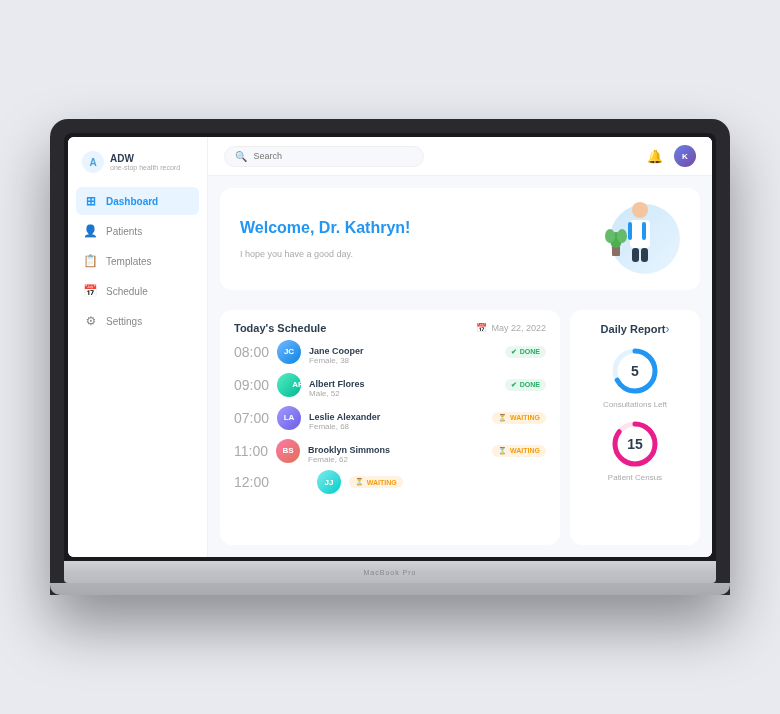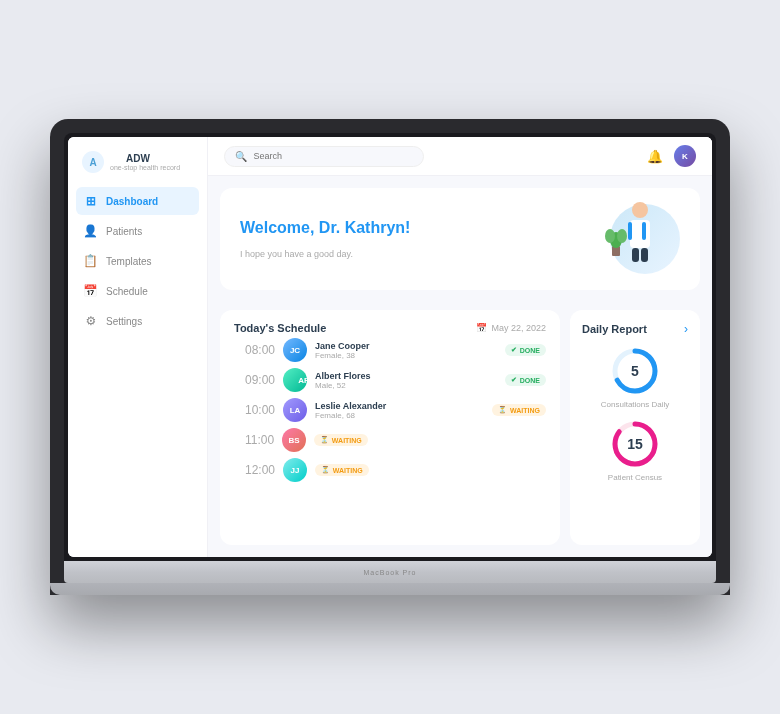--- a/index.html
+++ b/index.html
@@ -83,21 +83,21 @@
       background: #e8f4ff;
       border-radius: 50%;
       display: flex;
       align-items: center;
       justify-content: center;
       font-size: 10px;
       color: #4a9fd5;
       font-weight: bold;
     }
     .logo-text-wrap { display: flex; flex-direction: column; }
-    .logo-title { font-size: 10px; font-weight: 700; color: #2c3e50; margin-left: 16px; }
+    .logo-title { font-size: 10px; font-weight: 700; color: #2c3e50; }
     .logo-subtitle { font-size: 7px; color: #aaa; }
 
     .sidebar-nav { display: flex; flex-direction: column; gap: 2px; padding: 0 8px; }
     .nav-item {
       display: flex;
       align-items: center;
       gap: 8px;
       padding: 7px 8px;
       border-radius: 6px;
       cursor: pointer;
@@ -214,30 +214,30 @@
     }
     .schedule-title { font-size: 11px; font-weight: 700; color: #2c3e50; }
     .schedule-date { font-size: 9px; color: #aaa; display: flex; align-items: center; gap: 4px; }
 
     .schedule-list { display: flex; flex-direction: column; gap: 6px; overflow: hidden; }
     .schedule-item {
       display: flex;
       align-items: center;
       gap: 8px;
     }
-    .schedule-time { font-size: 12px; color: #aaa; min-width: 28px; margin-left: 11px; }
+    .schedule-time { font-size: 14px; color: #aaa; min-width: 28px; }
     .patient-avatar {
       width: 24px; height: 24px; border-radius: 50%;
       overflow: hidden; background: #ddd;
       display: flex; align-items: center; justify-content: center;
       font-size: 8px; color: #fff; font-weight: bold;
       flex-shrink: 0;
     }
     .patient-info { flex: 1; }
-    .patient-name { font-size: 9px; font-weight: 600; color: #2c3e50; }
+    .patient-name { font-size: 9px; font-weight: 600; color: #2c3e50; margin-top: 8px; }
     .patient-details { font-size: 8px; color: #aaa; }
     .status-badge {
       font-size: 7px;
       padding: 2px 6px;
       border-radius: 10px;
       font-weight: 600;
       display: flex;
       align-items: center;
       gap: 3px;
     }
@@ -247,20 +247,21 @@
     
     .report-card {
       width: 130px;
       min-width: 130px;
       background: #fff;
       border-radius: 12px;
       padding: 12px;
       display: flex;
       flex-direction: column;
       overflow: hidden;
+      align-items: center;
     }
     .report-header {
       display: flex;
       align-items: center;
       justify-content: space-between;
       margin-bottom: 10px;
     }
     .report-title { font-size: 11px; font-weight: 700; color: #2c3e50; }
     .report-arrow { color: #2196F3; font-size: 12px; cursor: pointer; }
 
@@ -275,21 +276,21 @@
       font-weight: 700;
       color: #2c3e50;
     }
     .report-label { font-size: 8px; color: #aaa; text-align: center; }
 
     
     .av-blue { background: linear-gradient(135deg, #74b9ff, #0984e3); }
     .av-green { background: linear-gradient(135deg, #55efc4, #00b894); padding-left: 17px; }
     .av-purple { background: linear-gradient(135deg, #a29bfe, #6c5ce7); }
     .av-orange { background: linear-gradient(135deg, #fd79a8, #e17055); }
-    .av-teal { background: linear-gradient(135deg, #81ecec, #00cec9); }
+    .av-teal { background: linear-gradient(135deg, #81ecec, #00cec9); margin-left: 40px; }
   </style>
 </head>
 <body>
 
 <div class="laptop-outer">
   <div class="laptop-screen-border">
     <div class="laptop-screen">
       <div class="app">
 
         <div class="sidebar">
@@ -396,34 +397,38 @@
     <div class="patient-info">
       <div class="patient-name">Albert Flores</div>
       <div class="patient-details">Male, 52</div>
     </div>
     <span class="status-badge status-done">
       <span>✔</span>
       DONE
     </span>
   </div>
                     <div class="schedule-item">
-    <span class="schedule-time">10:00</span>
+    <span class="schedule-time">07:00</span>
     <div class="patient-avatar av-purple">LA</div>
     <div class="patient-info">
       <div class="patient-name">Leslie Alexander</div>
       <div class="patient-details">Female, 68</div>
     </div>
     <span class="status-badge status-waiting">
       <span>⏳</span>
       WAITING
     </span>
   </div>
                     <div class="schedule-item">
     <span class="schedule-time">11:00</span>
     <div class="patient-avatar av-orange">BS</div>
+    <div class="patient-info">
+      <div class="patient-name">Brooklyn Simmons</div>
+      <div class="patient-details">Female, 62</div>
+    </div>
     <span class="status-badge status-waiting">
       <span>⏳</span>
       WAITING
     </span>
   </div>
                     <div class="schedule-item">
     <span class="schedule-time">12:00</span>
     <div class="patient-avatar av-teal">JJ</div>
     <span class="status-badge status-waiting">
       <span>⏳</span>
@@ -440,21 +445,21 @@
                 </div>
                 <div id="report-metrics">
                 <div class="report-item">
     <div class="donut-wrap">
       <svg class="donut-svg" viewBox="0 0 50 50">
         <circle cx="25" cy="25" r="20" fill="none" stroke="#e3f2fd" stroke-width="5"></circle>
         <circle cx="25" cy="25" r="20" fill="none" stroke="#2196F3" stroke-width="5" stroke-dasharray="125.66370614359172" stroke-dashoffset="41.46902302738526" stroke-linecap="round"></circle>
       </svg>
       <span class="donut-number">5</span>
     </div>
-    <span class="report-label">Consultations Daily</span>
+    <span class="report-label">Consultations Left</span>
   </div>
                     <div class="report-item">
     <div class="donut-wrap">
       <svg class="donut-svg" viewBox="0 0 50 50">
         <circle cx="25" cy="25" r="20" fill="none" stroke="#fce4ec" stroke-width="5"></circle>
         <circle cx="25" cy="25" r="20" fill="none" stroke="#e91e8c" stroke-width="5" stroke-dasharray="125.66370614359172" stroke-dashoffset="18.849555921538762" stroke-linecap="round"></circle>
       </svg>
       <span class="donut-number">15</span>
     </div>
     <span class="report-label">Patient Census</span>

